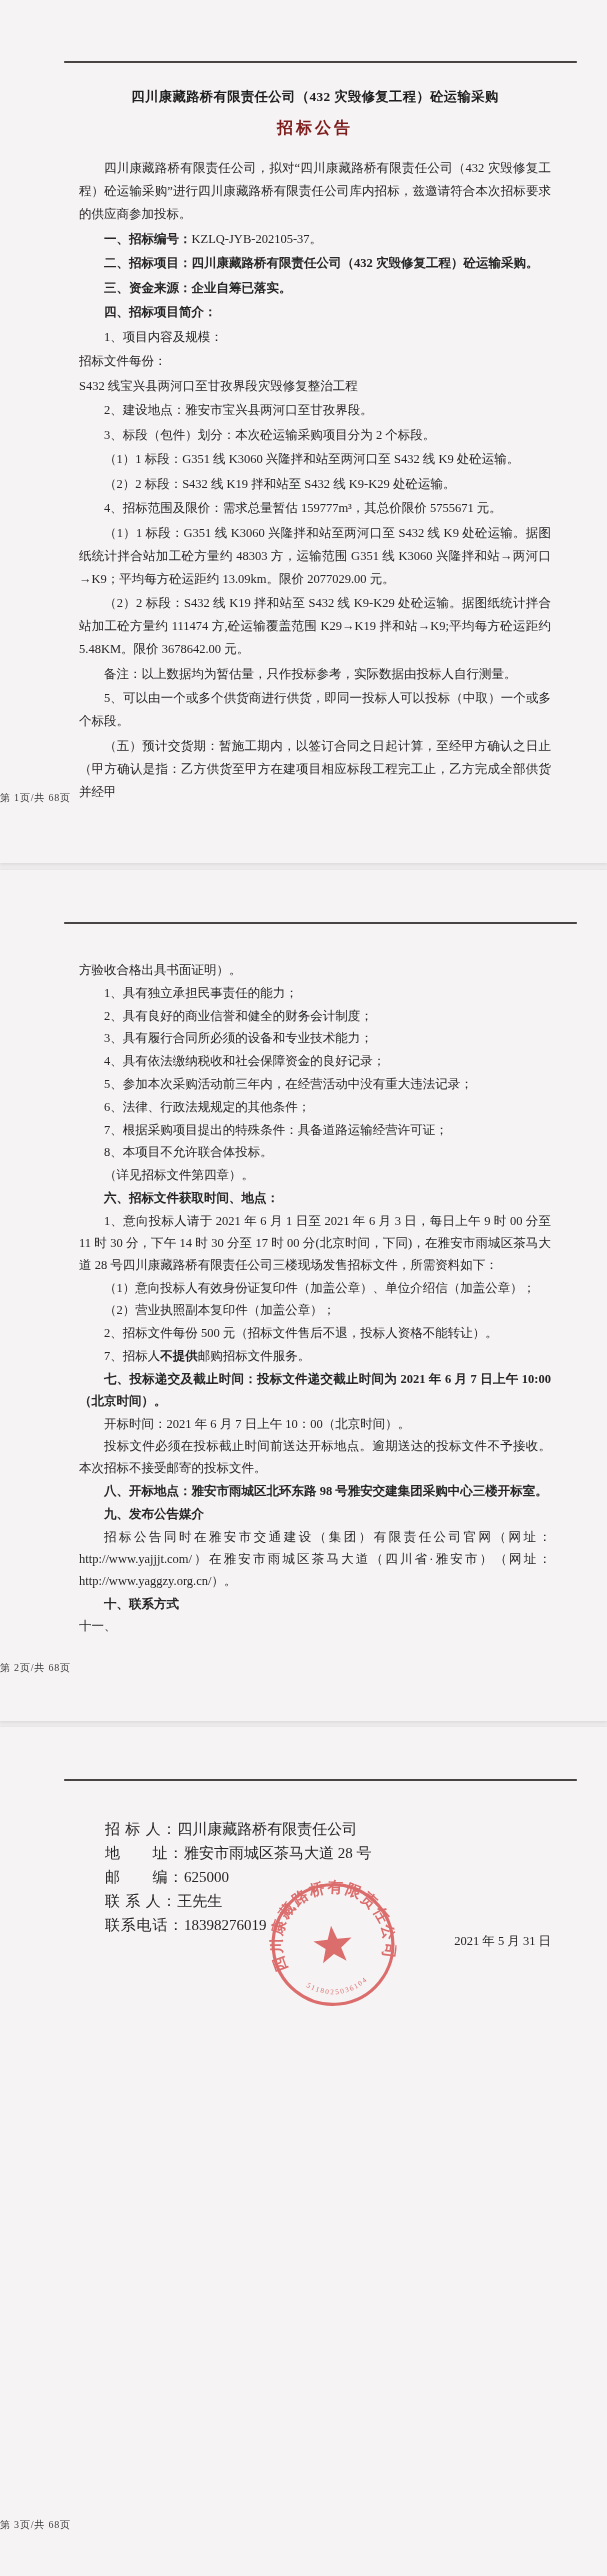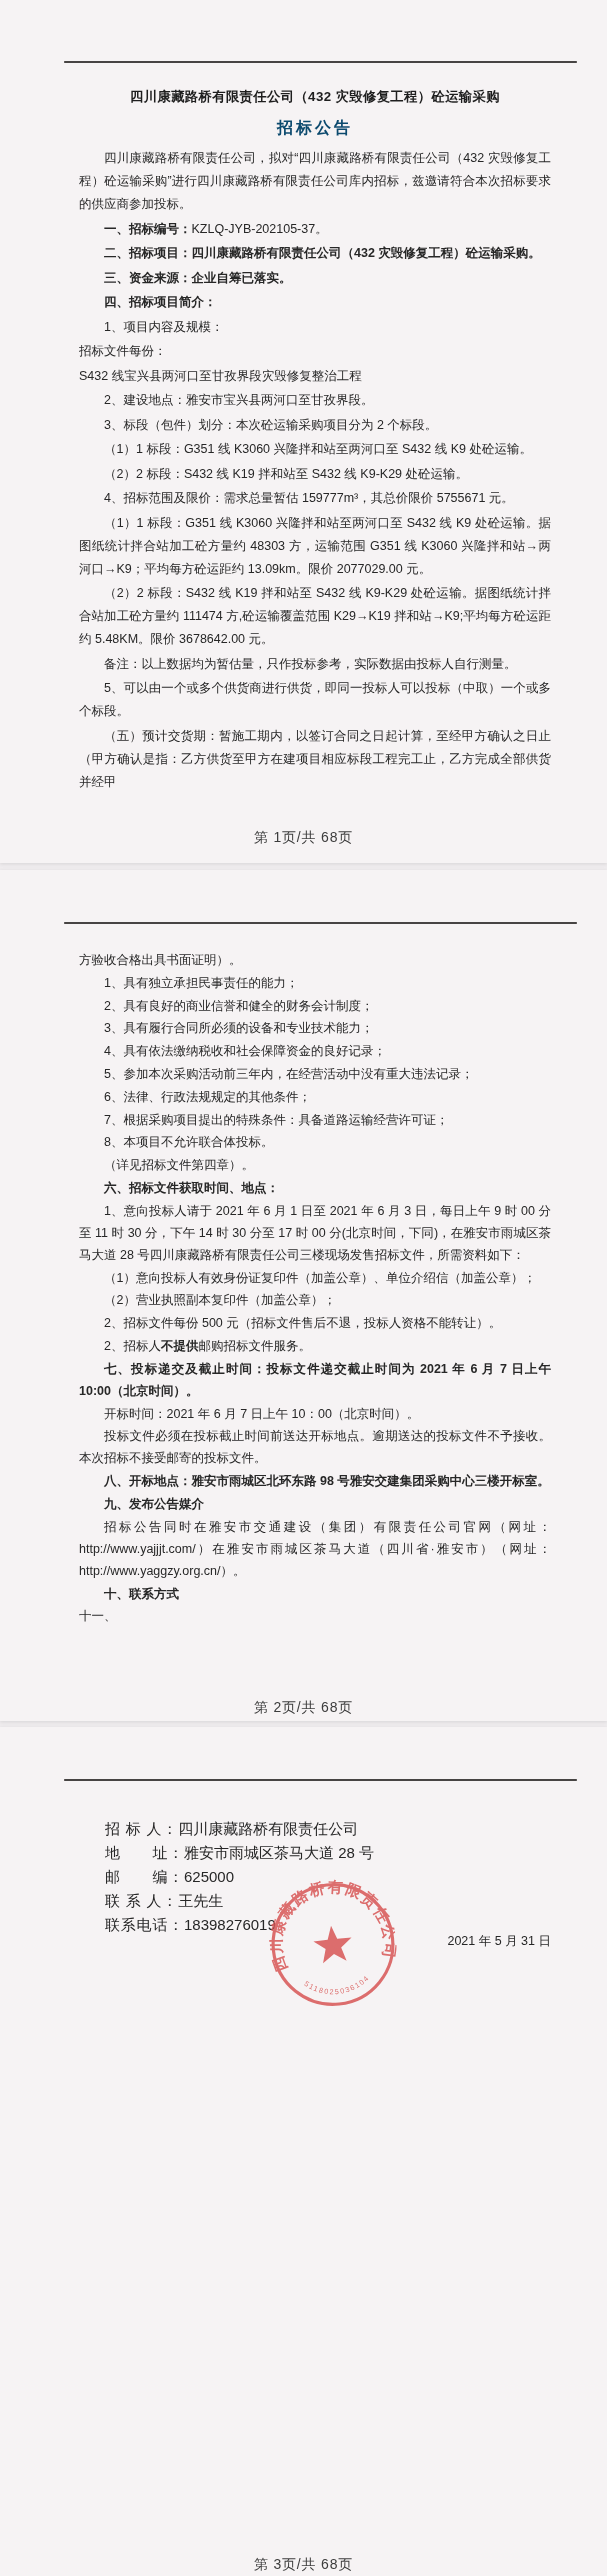--- a/index.html
+++ b/index.html
@@ -1,37 +1,37 @@
 <!DOCTYPE html>
 <html style="font-size:12px"><head>
 <meta charset="utf-8">
 <style>
   html,body{margin:0;padding:0;background:#e9e6e8;}
   .canvas{position:relative;width:607px;height:2576px;background:#efecee;
-    font-family:Liberation Sans, sans-serif;color:#272727;overflow:hidden;}
+    font-family:Liberation Serif, serif;color:#272727;overflow:hidden;}
   .page{position:absolute;left:0;width:607px;background:#f6f3f4;box-shadow:0 0.8px 3.8px rgba(0,0,0,0.10);}
   .page1{top:0;height:863px;}
   .page2{top:870px;height:851px;}
   .page3{top:1727px;height:849px;}
   .rule{position:absolute;left:64px;width:513px;height:1.5px;background:#474443;border-radius:0.8px;}
   .page1 .rule{top:61px;}
   .page2 .rule{top:52px;}
   .page3 .rule{top:52px;}
   .text{padding:0 56px 0 79px;}
   .doc-title{margin:88px 0 0;text-align:center;font-size:13.3px;font-weight:700;color:#1e1e1e;letter-spacing:0.4px;}
-  .doc-subtitle{margin:12px 0 4px;text-align:center;font-size:16px;font-weight:700;color:#0c4a6e;letter-spacing:3px;}
-  .paras{margin-top:8px;}
+  .doc-subtitle{margin:12px 0 4px;text-align:center;font-size:16px;font-weight:700;color:#7f1d1d;letter-spacing:3px;}
+  .paras{margin-top:18px;}
   .para{margin:0 0 1.5px;font-size:12.5px;line-height:23px;text-align:justify;}
   .page2 .para{line-height:22px;margin:0 0 0.8px;}
   .page2 .paras{padding-top:71px;}
   .ind{text-indent:2em;}
   .bold{font-weight:700;}
   .para b{font-weight:700;}
-  .pfoot{position:absolute;top:829px;left:0;width:100%;text-align:center;
-    font-size:14px;color:#3c3c3c;letter-spacing:0.8px;}
+  .pfoot{position:absolute;top:791px;left:0;width:100%;text-align:left;
+    font-size:10px;color:#3c3c3c;letter-spacing:0.8px;}
   .contact{padding:90px 0 0 105px;}
   .contact-row{font-size:15px;line-height:24px;}
   .contact-row .lab{letter-spacing:0.8px;}
   .date{position:absolute;top:206px;right:56px;font-size:12.5px;}
   .seal{position:absolute;top:149px;left:270px;width:126px;height:137px;
     transform:rotate(-6deg);opacity:0.88;}
 </style>
 </head>
 <body>
 
@@ -78,21 +78,21 @@
         <p class="para ind">5、参加本次采购活动前三年内，在经营活动中没有重大违法记录；</p>
         <p class="para ind">6、法律、行政法规规定的其他条件；</p>
         <p class="para ind">7、根据采购项目提出的特殊条件：具备道路运输经营许可证；</p>
         <p class="para ind">8、本项目不允许联合体投标。</p>
         <p class="para ind">（详见招标文件第四章）。</p>
         <p class="para ind bold">六、招标文件获取时间、地点：</p>
         <p class="para ind">1、意向投标人请于 2021 年 6 月 1 日至 2021 年 6 月 3 日，每日上午 9 时 00 分至 11 时 30 分，下午 14 时 30 分至 17 时 00 分(北京时间，下同)，在雅安市雨城区茶马大道 28 号四川康藏路桥有限责任公司三楼现场发售招标文件，所需资料如下：</p>
         <p class="para ind">（1）意向投标人有效身份证复印件（加盖公章）、单位介绍信（加盖公章）；</p>
         <p class="para ind">（2）营业执照副本复印件（加盖公章）；</p>
         <p class="para ind">2、招标文件每份 500 元（招标文件售后不退，投标人资格不能转让）。</p>
-        <p class="para ind"><span>2、招标人</span><b>不提供</b><span>邮购招标文件服务。</span></p>
+        <p class="para ind"><span>7、招标人</span><b>不提供</b><span>邮购招标文件服务。</span></p>
         <p class="para ind bold">七、投标递交及截止时间：投标文件递交截止时间为 2021 年 6 月 7 日上午 10:00（北京时间）。</p>
         <p class="para ind">开标时间：2021 年 6 月 7 日上午 10：00（北京时间）。</p>
         <p class="para ind">投标文件必须在投标截止时间前送达开标地点。逾期送达的投标文件不予接收。本次招标不接受邮寄的投标文件。</p>
         <p class="para ind bold">八、开标地点：雅安市雨城区北环东路 98 号雅安交建集团采购中心三楼开标室。</p>
         <p class="para ind bold">九、发布公告媒介</p>
         <p class="para ind">招标公告同时在雅安市交通建设（集团）有限责任公司官网（网址：http://www.yajjjt.com/）在雅安市雨城区茶马大道（四川省·雅安市）（网址：http://www.yaggzy.org.cn/）。</p>
         <p class="para ind bold">十、联系方式</p>
         <p class="para">十一、</p>
       </div>
     </div>

